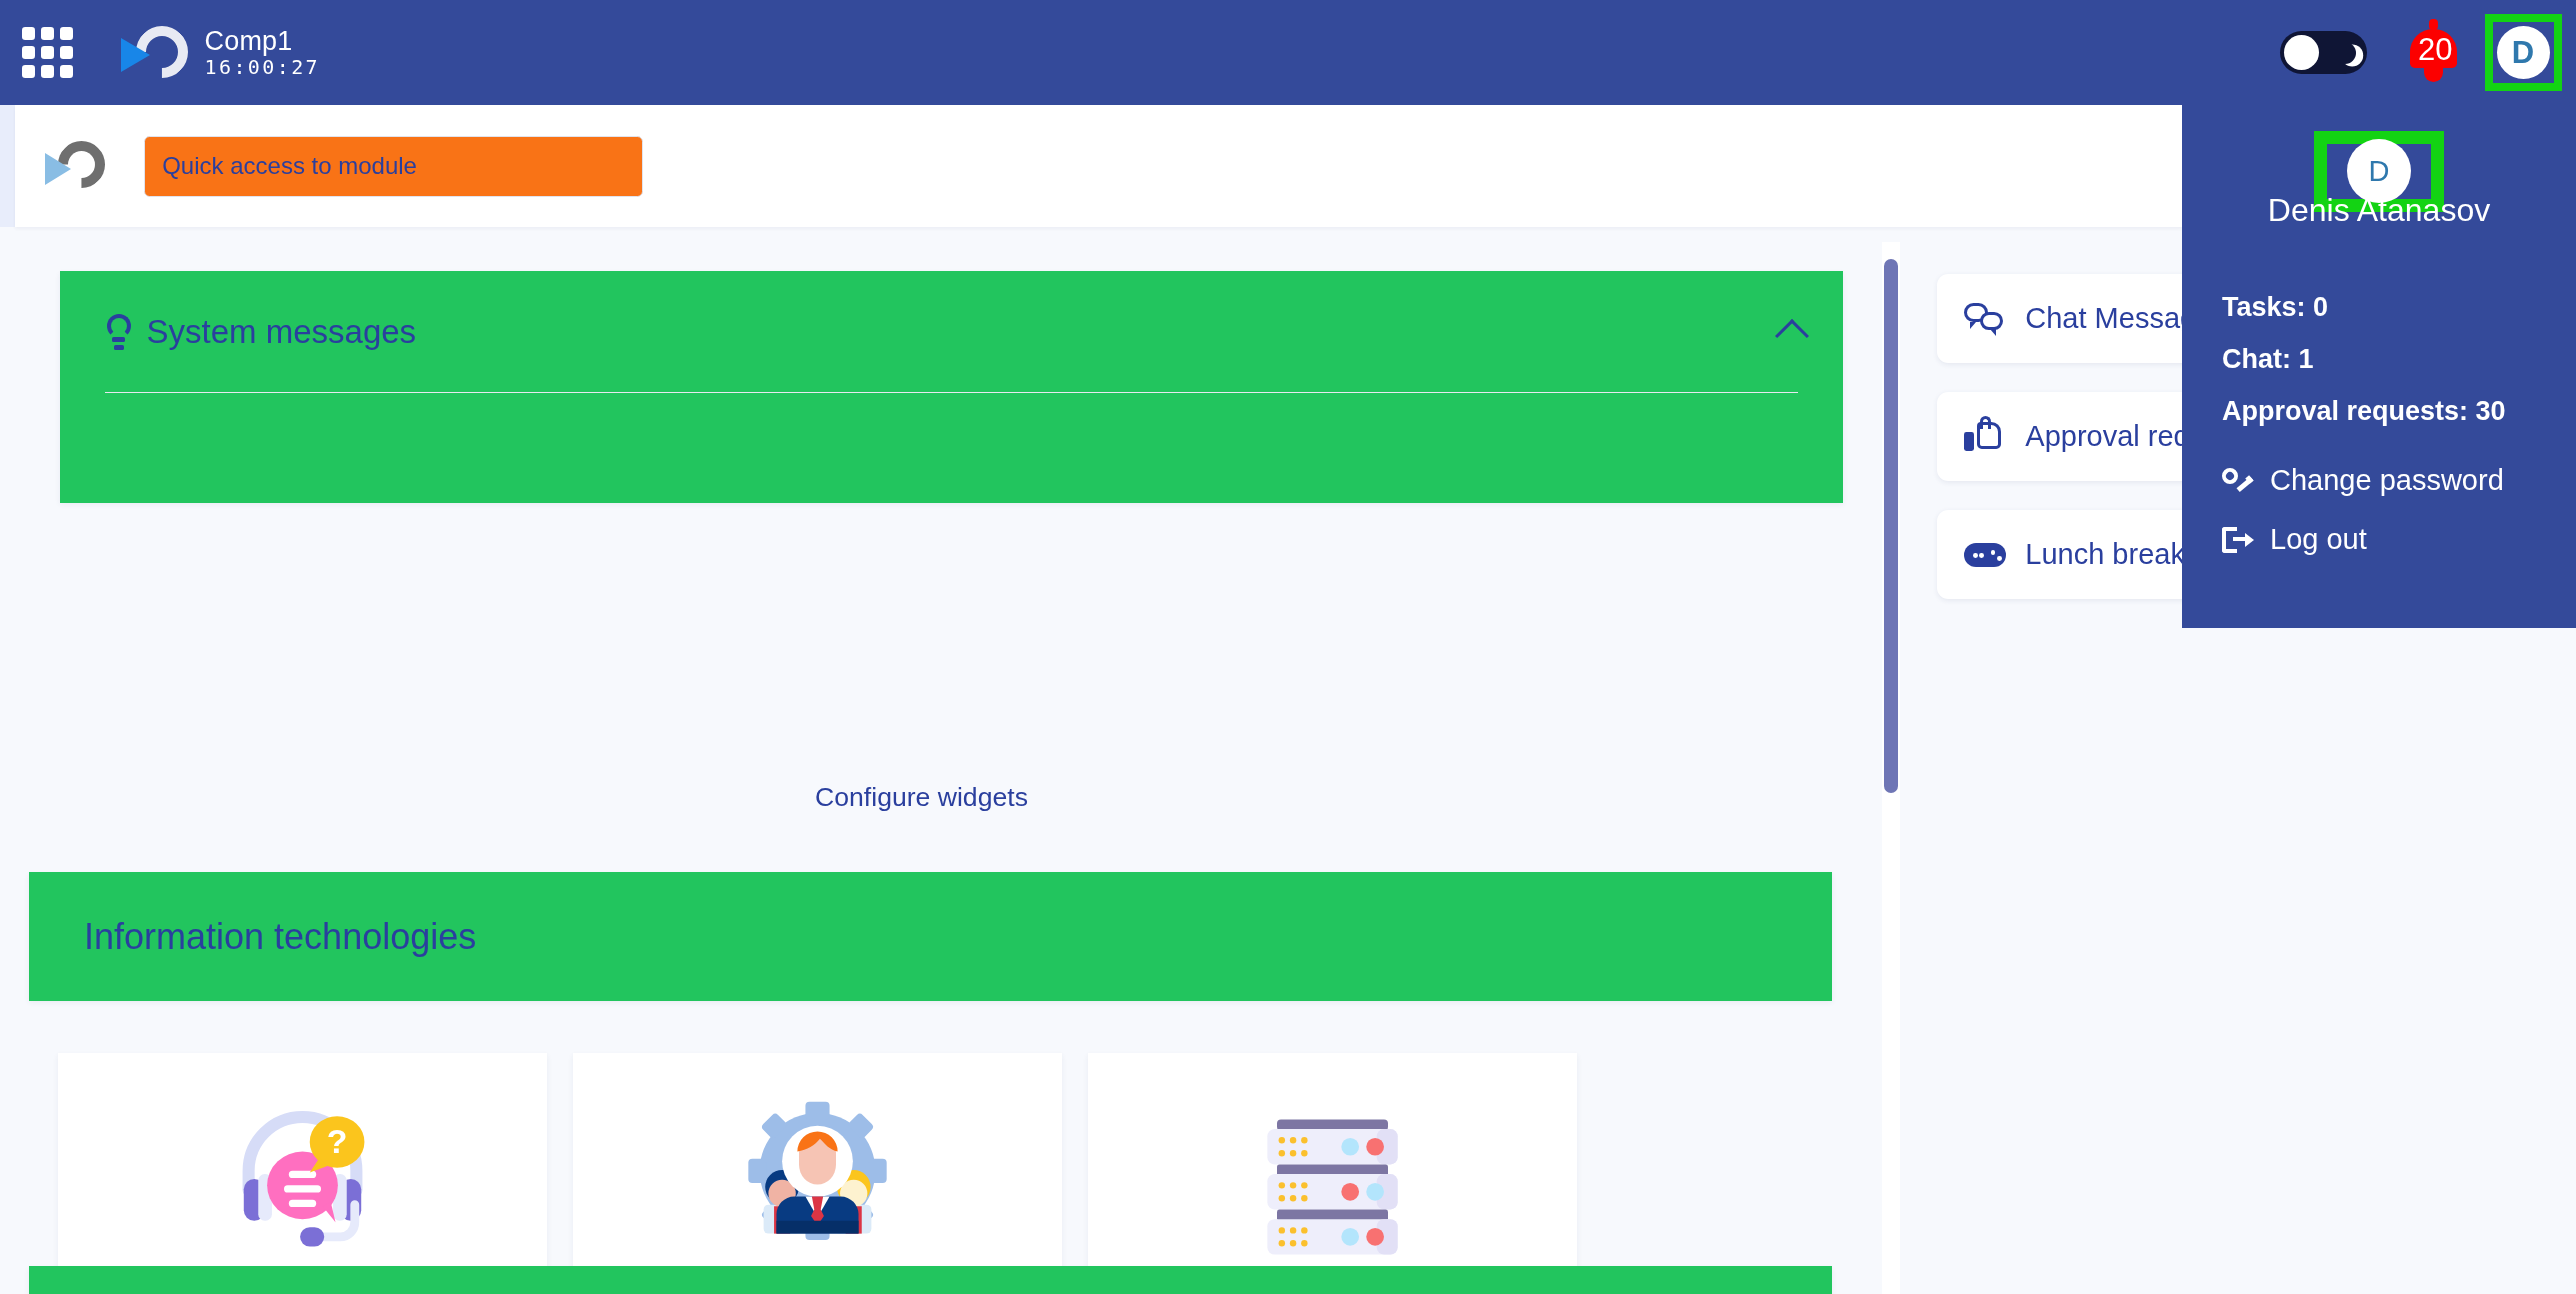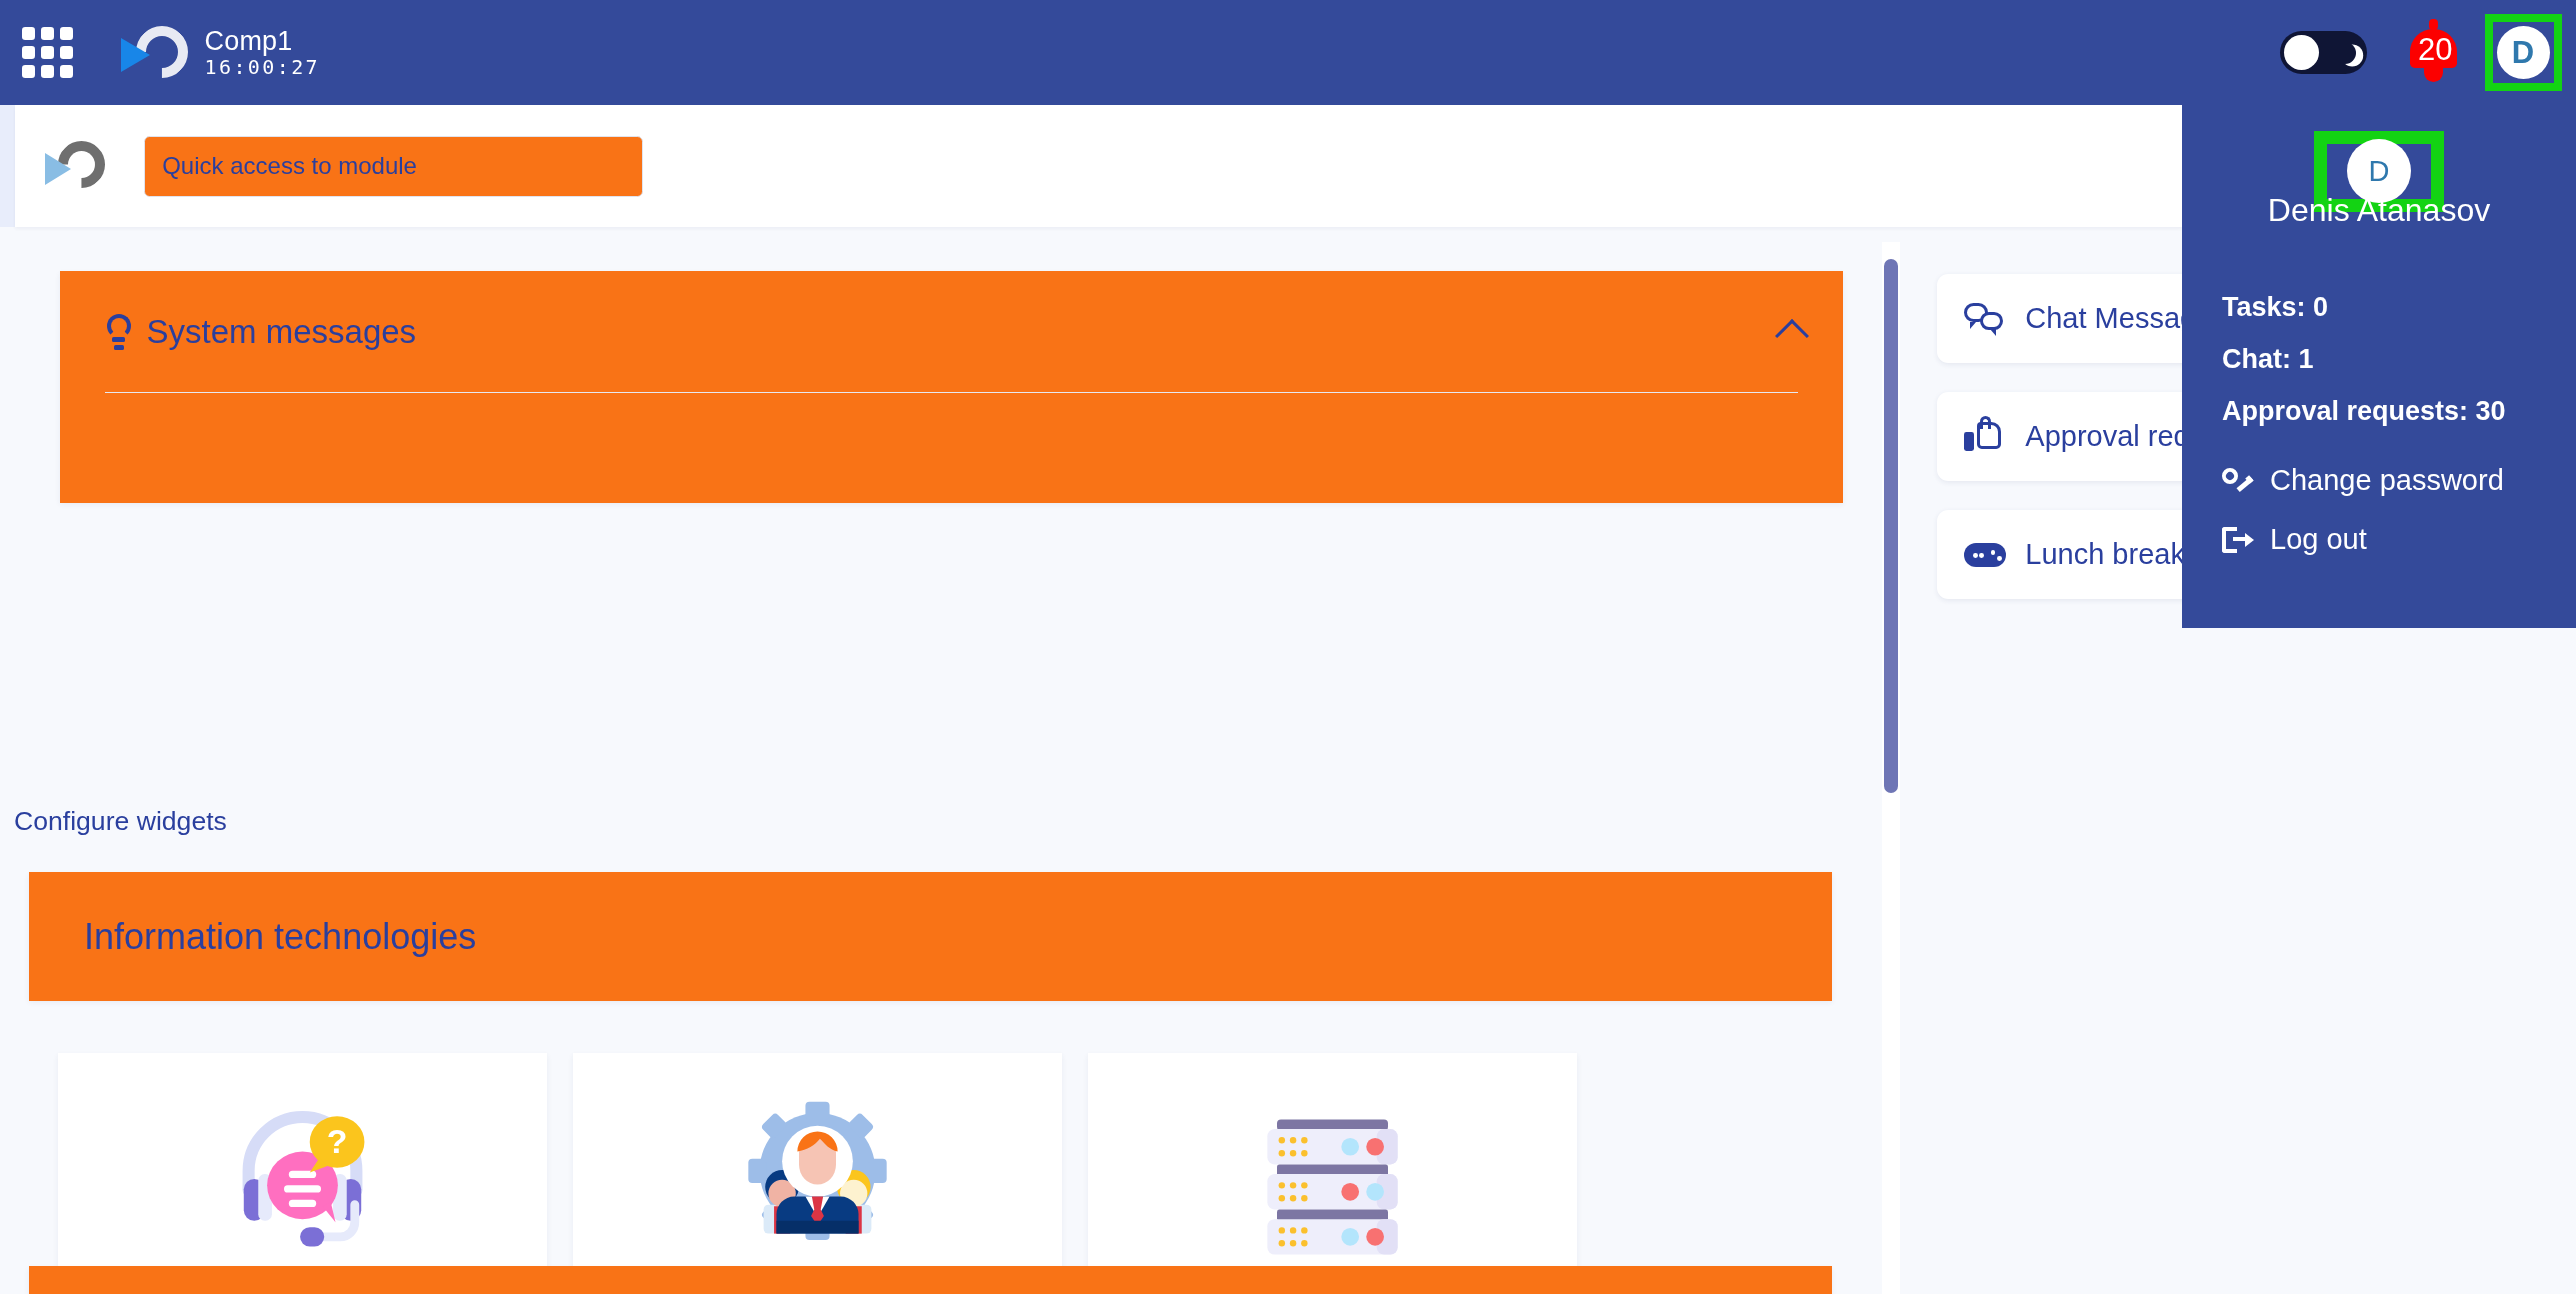--- a/index.html
+++ b/index.html
@@ -143,21 +143,21 @@
   .search-input::placeholder { color:#2a3f9e; opacity: 1; }
 
   
   .main {
     position:absolute; top: 242px; left: 0;
     width: 1896px; height: 1053px;
     background: #f7f9fd;
     overflow: hidden;
   }
   .card {
-    background:#f97316;
+    background:#22c55e;
     box-shadow: 0 1.6px 5.6px rgba(40,50,100,.07);
     text-align: center;
   }
   .sysmsg {
     position:absolute; top: 29px; left: 60px;
     width: 1783px; height: 232px;
   }
   .sysmsg-head {
     display:flex; align-items:center;
     height: 121px; padding: 0 39px 0 45px;
@@ -183,23 +183,23 @@
     margin-left:auto; width: 24px; height: 24px;
     border-left: 3.2px solid #2a3f9e; border-top: 3.2px solid #2a3f9e;
     transform: rotate(45deg); margin-top: 9.7px;
     cursor: pointer;
   }
   .sysmsg-divider {
     height: 1.2px; background:#e7e9f1; margin: 0 45px;
   }
 
   .configure {
-    position:absolute; top: 564px; left: 0; width: 1843px;
-    text-align: left;
-    font-size: 26.6px; color:#2a3f9e; cursor: pointer; margin-left: 14px;
+    position:absolute; top: 540px; left: 0; width: 1843px;
+    text-align: center;
+    font-size: 26.6px; color:#2a3f9e; cursor: pointer;
   }
 
   .it-header {
     position:absolute; top: 630px; left: 29px;
     width: 1803px; height: 129px;
     display:flex; align-items:center; padding-left: 55px;
   }
   .it-header-title { font-size: 36px; color:#2a3f9e; }
 
   .tiles {

